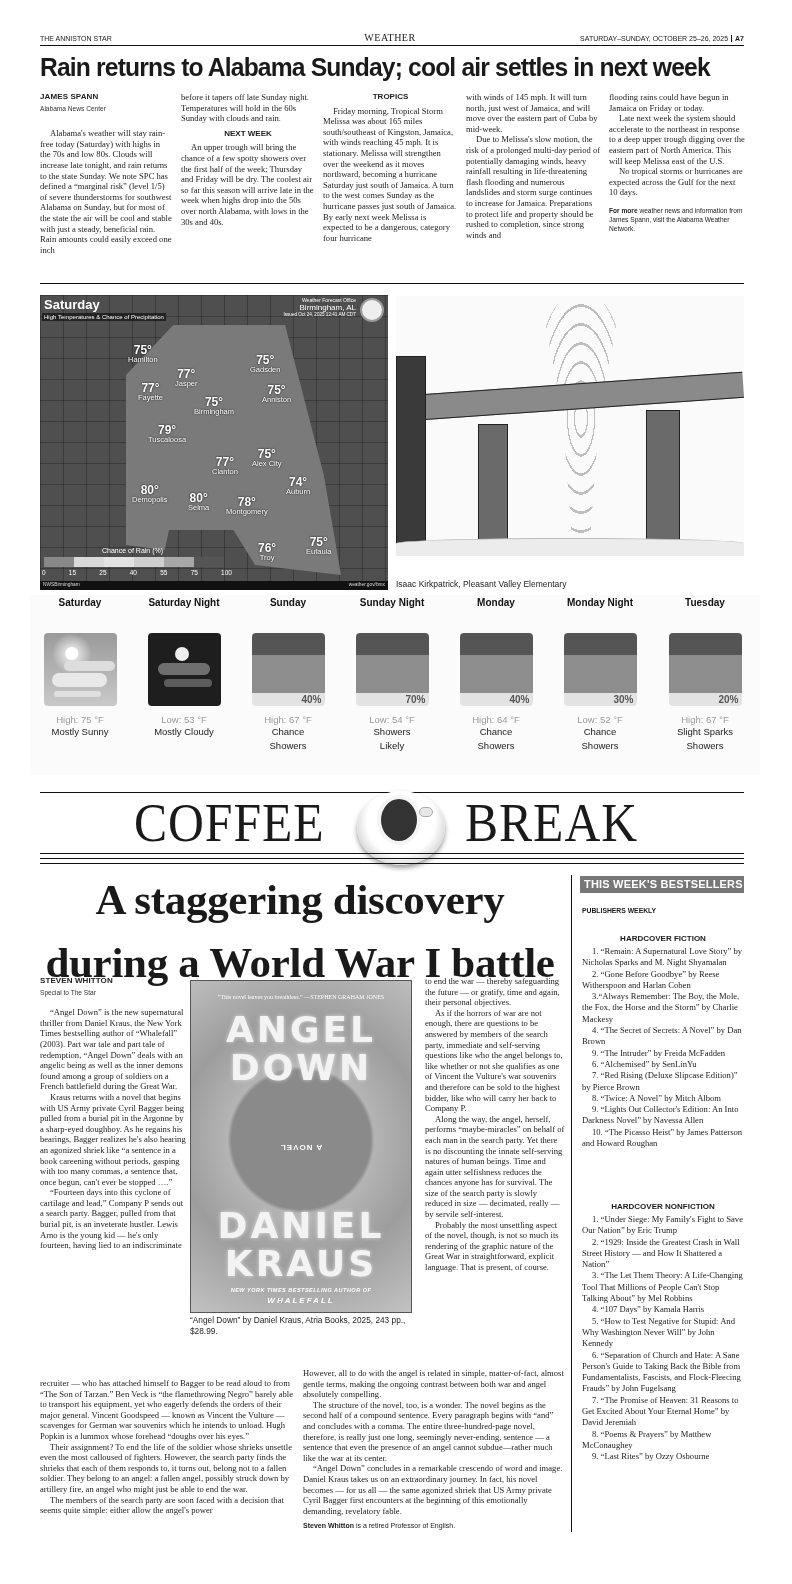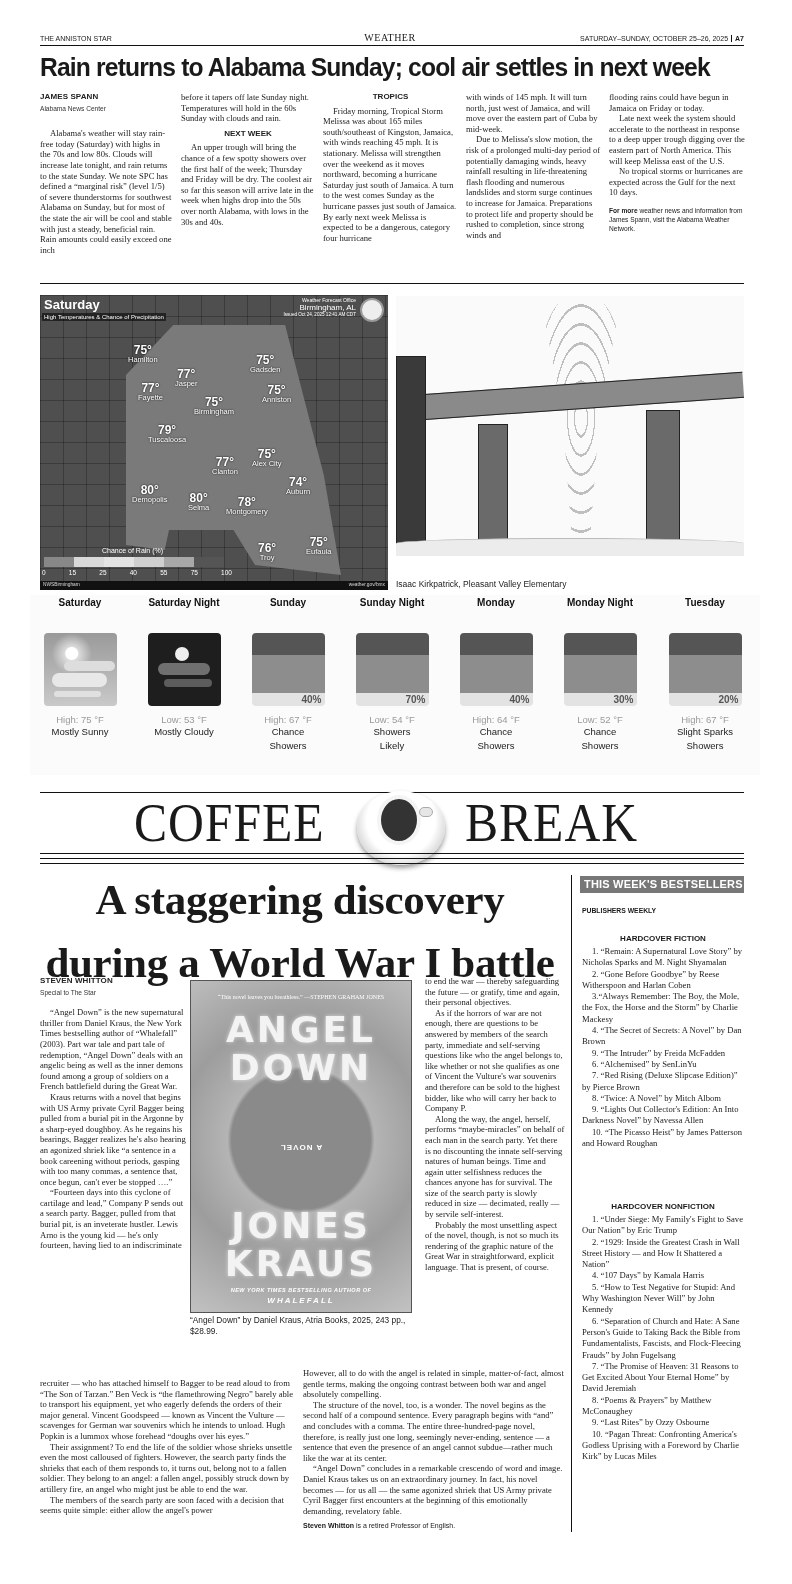--- a/index.html
+++ b/index.html
@@ -347,21 +347,21 @@
   <div class="byline-sub">Special to The Star</div>
   <p style="margin-top:9px;">“Angel Down” is the new supernatural thriller from Daniel Kraus, the New York Times bestselling author of “Whalefall” (2003). Part war tale and part tale of redemption, “Angel Down” deals with an angelic being as well as the inner demons found among a group of soldiers on a French battlefield during the Great War.</p>
   <p>Kraus returns with a novel that begins with US Army private Cyril Bagger being pulled from a burial pit in the Argonne by a sharp-eyed doughboy. As he regains his bearings, Bagger realizes he's also hearing an agonized shriek like “a sentence in a book careening without periods, gasping with too many commas, a sentence that, once begun, can't ever be stopped ….”</p>
   <p>“Fourteen days into this cyclone of cartilage and lead,” Company P sends out a search party. Bagger, pulled from that burial pit, is an inveterate hustler. Lewis Arno is the young kid — he's only fourteen, having lied to an indiscriminate</p>
 </div>
 
 <div class="abs book-cover">
   <div class="quote">“This novel leaves you breathless.” —STEPHEN GRAHAM JONES</div>
   <div class="t1">ANGEL DOWN</div>
   <div class="novel">A NOVEL</div>
-  <div class="t2">JONES KRAUS</div>
+  <div class="t2">DANIEL KRAUS</div>
   <div class="nyt">NEW YORK TIMES BESTSELLING AUTHOR OF</div>
   <div class="whale">WHALEFALL</div>
 </div>
 <div class="abs book-caption">“Angel Down” by Daniel Kraus, Atria Books, 2025, 243 pp., $28.99.</div>
 
 <div class="abs body-text review-wide">
   <p class="noindent">recruiter — who has attached himself to Bagger to be read aloud to from “The Son of Tarzan.” Ben Veck is “the flamethrowing Negro” barely able to transport his equipment, yet who eagerly defends the orders of their major general. Vincent Goodspeed — known as Vincent the Vulture — scavenges for German war souvenirs which he intends to unload. Hugh Popkin is a lummox whose forehead “doughs over his eyes.”</p>
   <p>Their assignment? To end the life of the soldier whose shrieks unsettle even the most calloused of fighters. However, the search party finds the shrieks that each of them responds to, it turns out, belong not to a fallen soldier. They belong to an angel: a fallen angel, possibly struck down by artillery fire, an angel who might just be able to end the war.</p>
   <p>The members of the search party are soon faced with a decision that seems quite simple: either allow the angel's power</p>
 </div>
@@ -395,20 +395,20 @@
   <div class="it">7. “Red Rising (Deluxe Slipcase Edition)” by Pierce Brown</div>
   <div class="it">8. “Twice: A Novel” by Mitch Albom</div>
   <div class="it">9. “Lights Out Collector's Edition: An Into Darkness Novel” by Navessa Allen</div>
   <div class="it">10. “The Picasso Heist” by James Patterson and Howard Roughan</div>
 </div>
 
 <div class="abs bs-list" style="top:1202px;">
   <div class="h">HARDCOVER NONFICTION</div>
   <div class="it">1. “Under Siege: My Family's Fight to Save Our Nation” by Eric Trump</div>
   <div class="it">2. “1929: Inside the Greatest Crash in Wall Street History — and How It Shattered a Nation”</div>
+  <div class="it">3. “The Let Them Theory: A Life-Changing Tool That Millions of People Can't Stop Talking About” by Mel Robbins</div>
   <div class="it">4. “107 Days” by Kamala Harris</div>
   <div class="it">5. “How to Test Negative for Stupid: And Why Washington Never Will” by John Kennedy</div>
   <div class="it">6. “Separation of Church and Hate: A Sane Person's Guide to Taking Back the Bible from Fundamentalists, Fascists, and Flock-Fleecing Frauds” by John Fugelsang</div>
   <div class="it">7. “The Promise of Heaven: 31 Reasons to Get Excited About Your Eternal Home” by David Jeremiah</div>
   <div class="it">8. “Poems &amp; Prayers” by Matthew McConaughey</div>
   <div class="it">9. “Last Rites” by Ozzy Osbourne</div>
-  <div class="it">10. “Pagan Threat: Confronting America's Godless Uprising with a Foreword by Charlie Kirk” by Lucas Miles</div>
 </div>
 
 </body></html>

